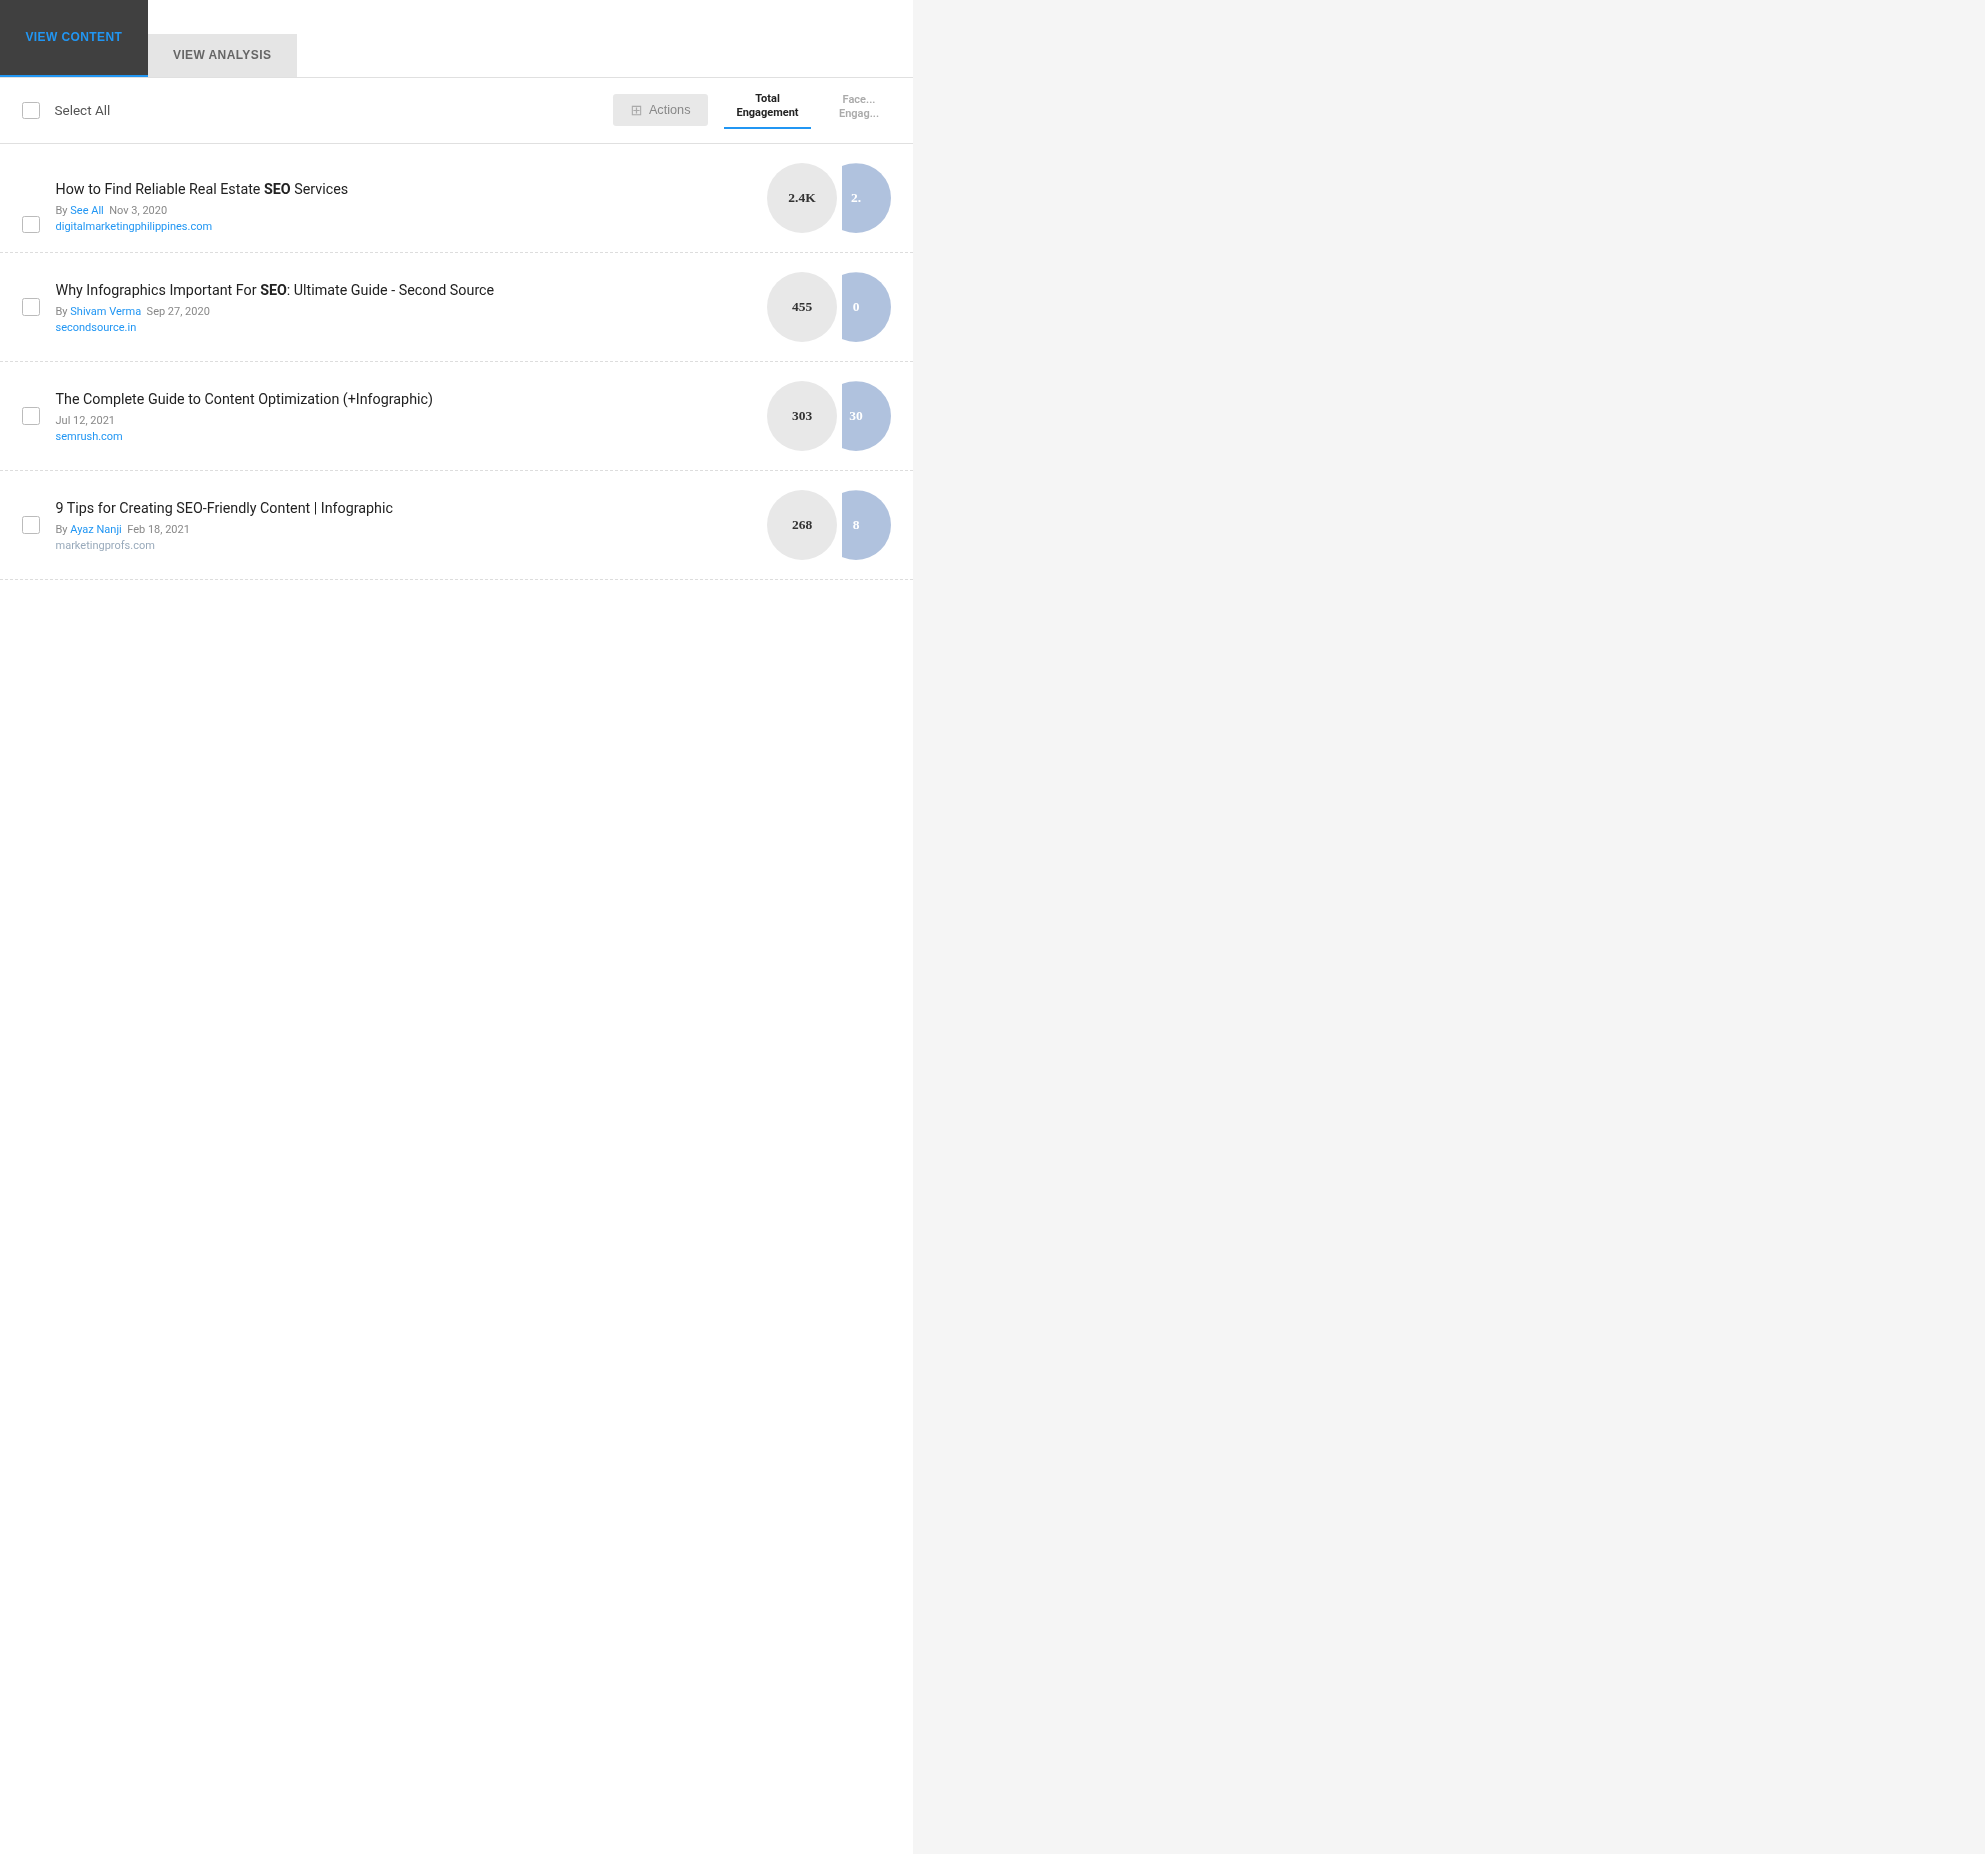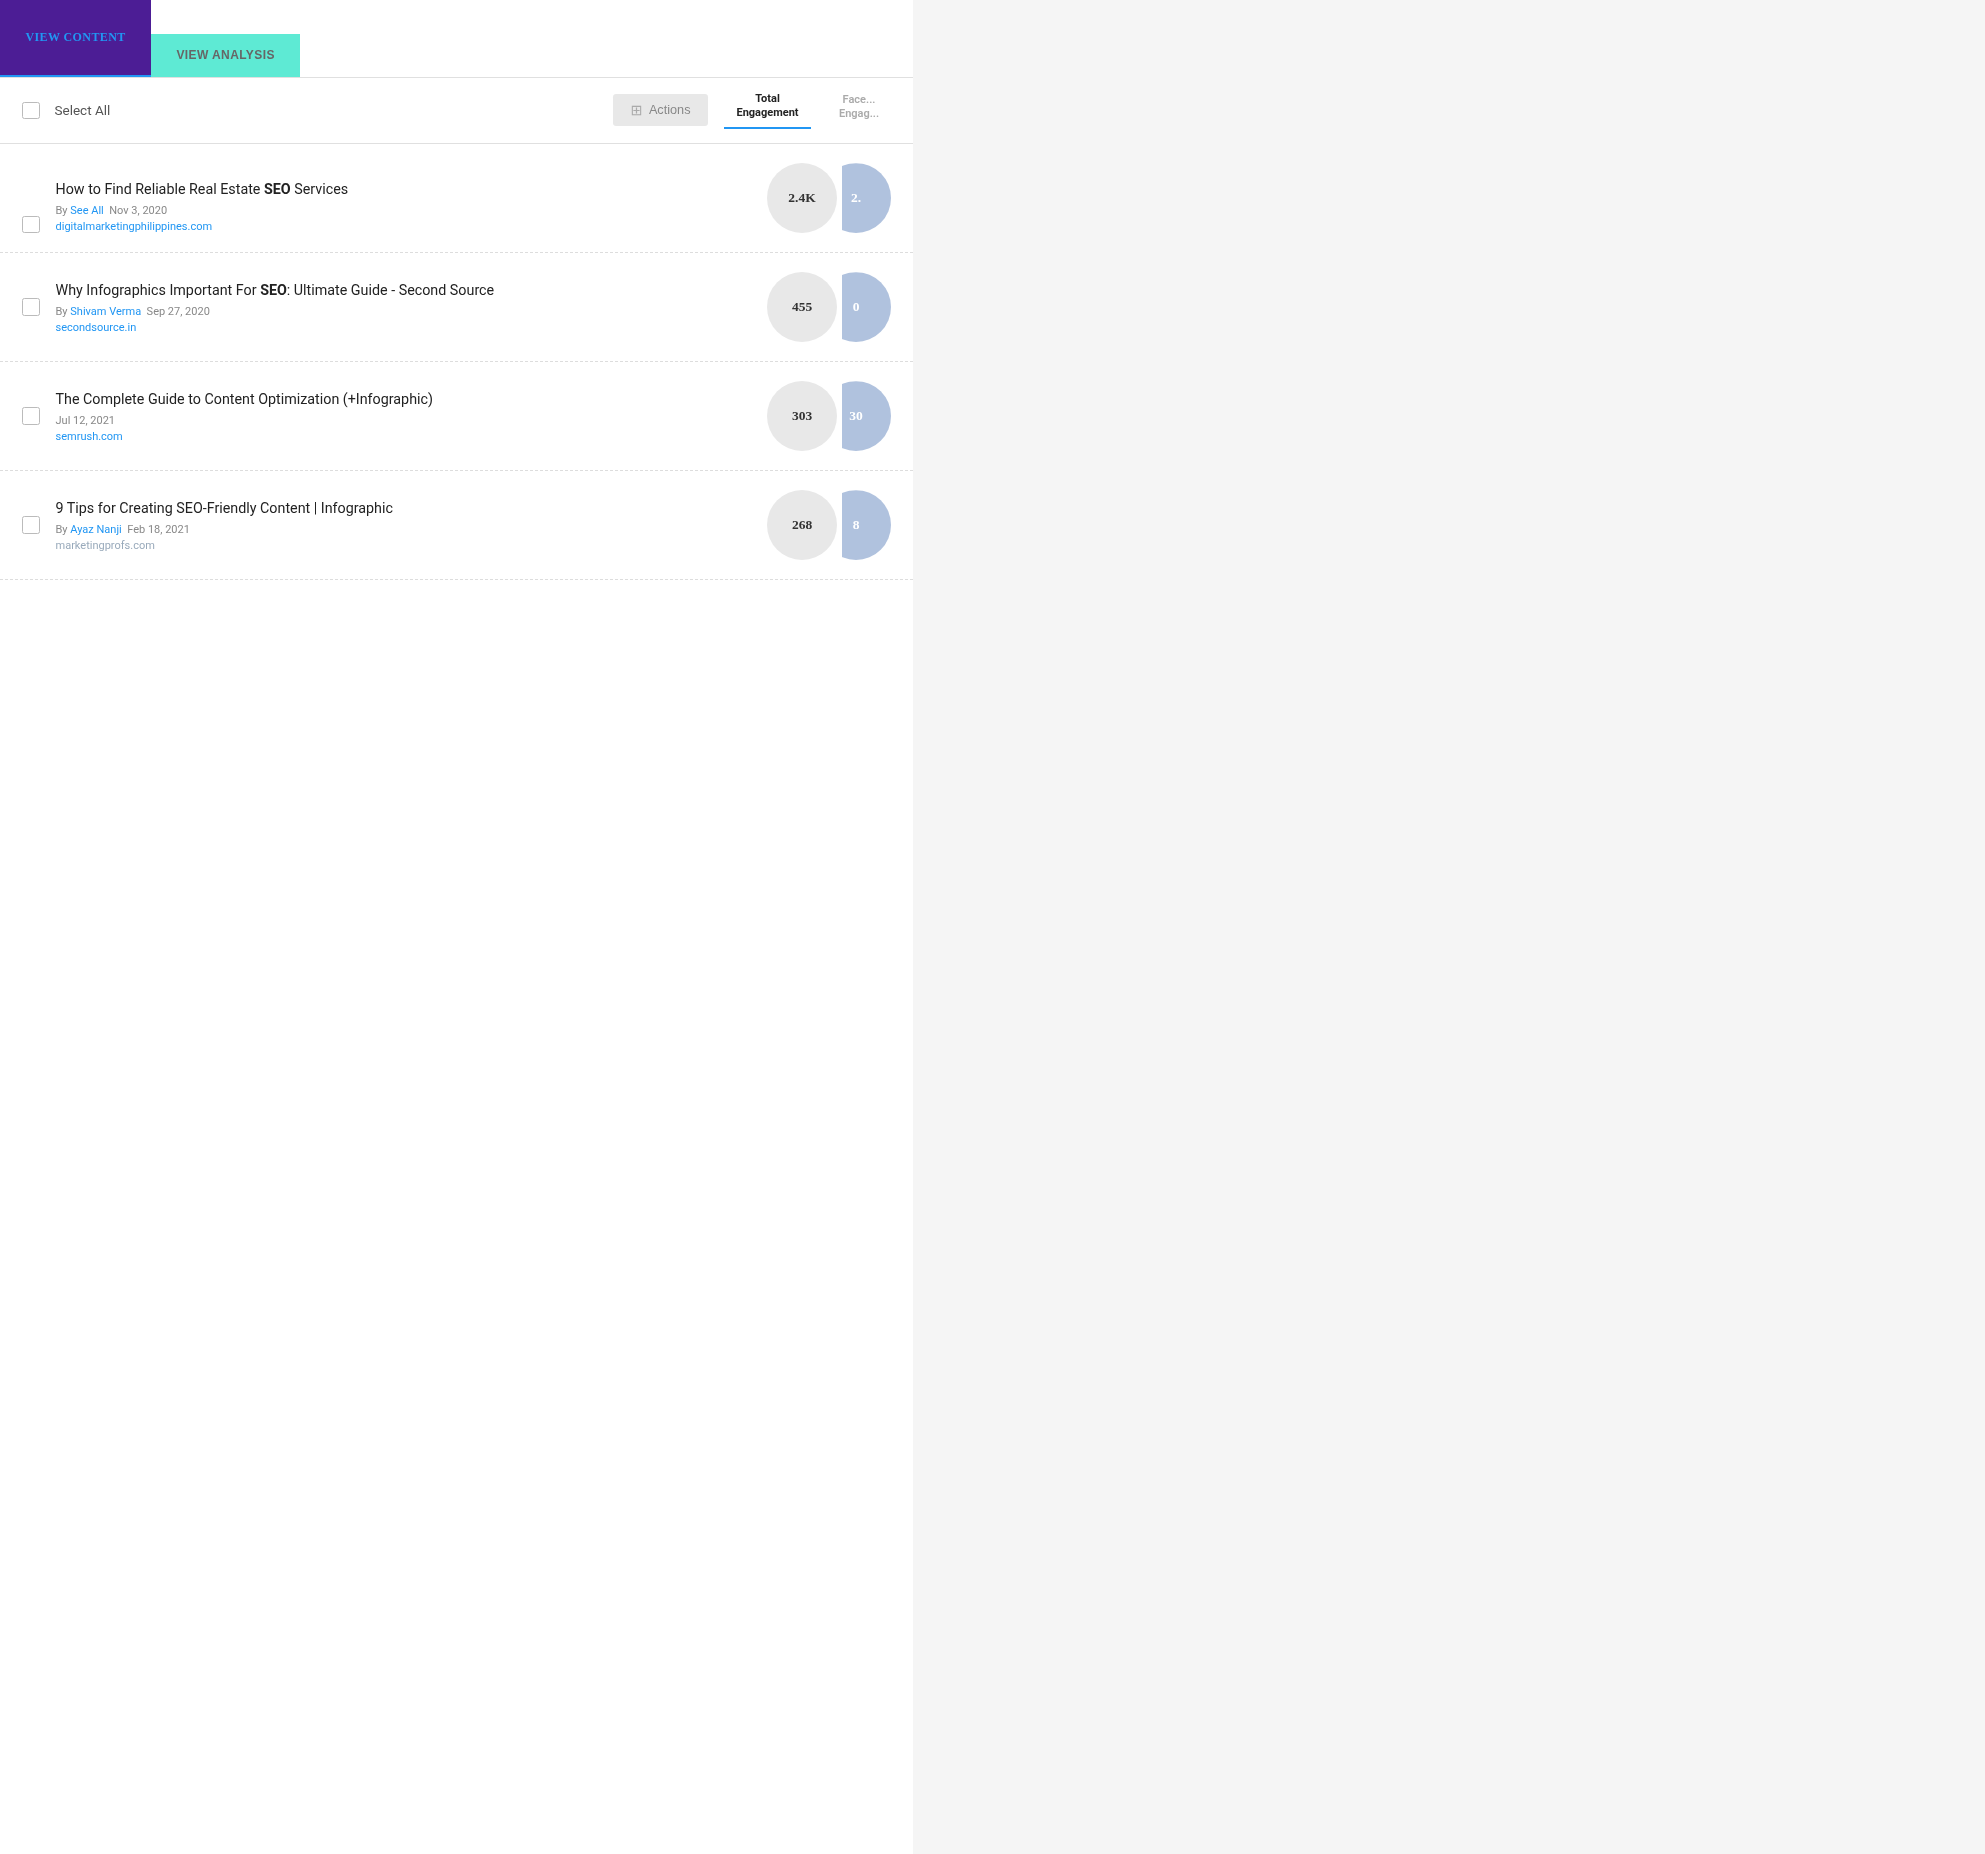--- a/index.html
+++ b/index.html
@@ -26,26 +26,25 @@
       font-weight: 700;
       letter-spacing: 0.4px;
       cursor: pointer;
       border: none;
       background: transparent;
       text-transform: uppercase;
     }
     .tab-active {
       color: #2196F3;
       border-bottom: 2.4px solid #2196F3;
-      background: #4c1d95;
-      font-family: Liberation Serif, serif;
+      background: #404040;
     }
     .tab-inactive {
       color: #666;
-      background: #5eead4;
+      background: #e5e5e5;
       margin-top: 34px;
     }
 
     
     .toolbar {
       display: flex;
       align-items: center;
       padding: 14.3px 22px;
       border-bottom: 0.8px solid #e0e0e0;
       gap: 16px;

